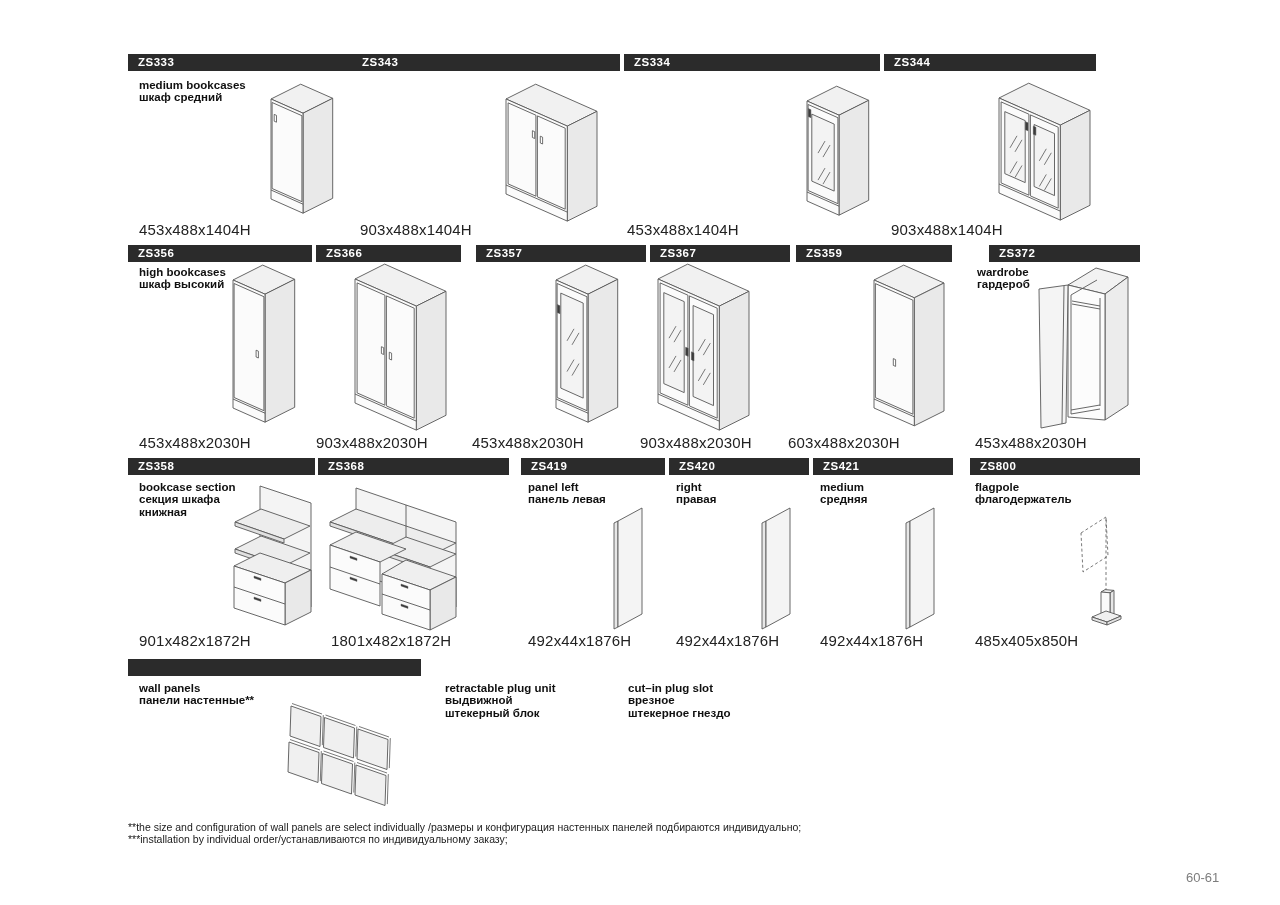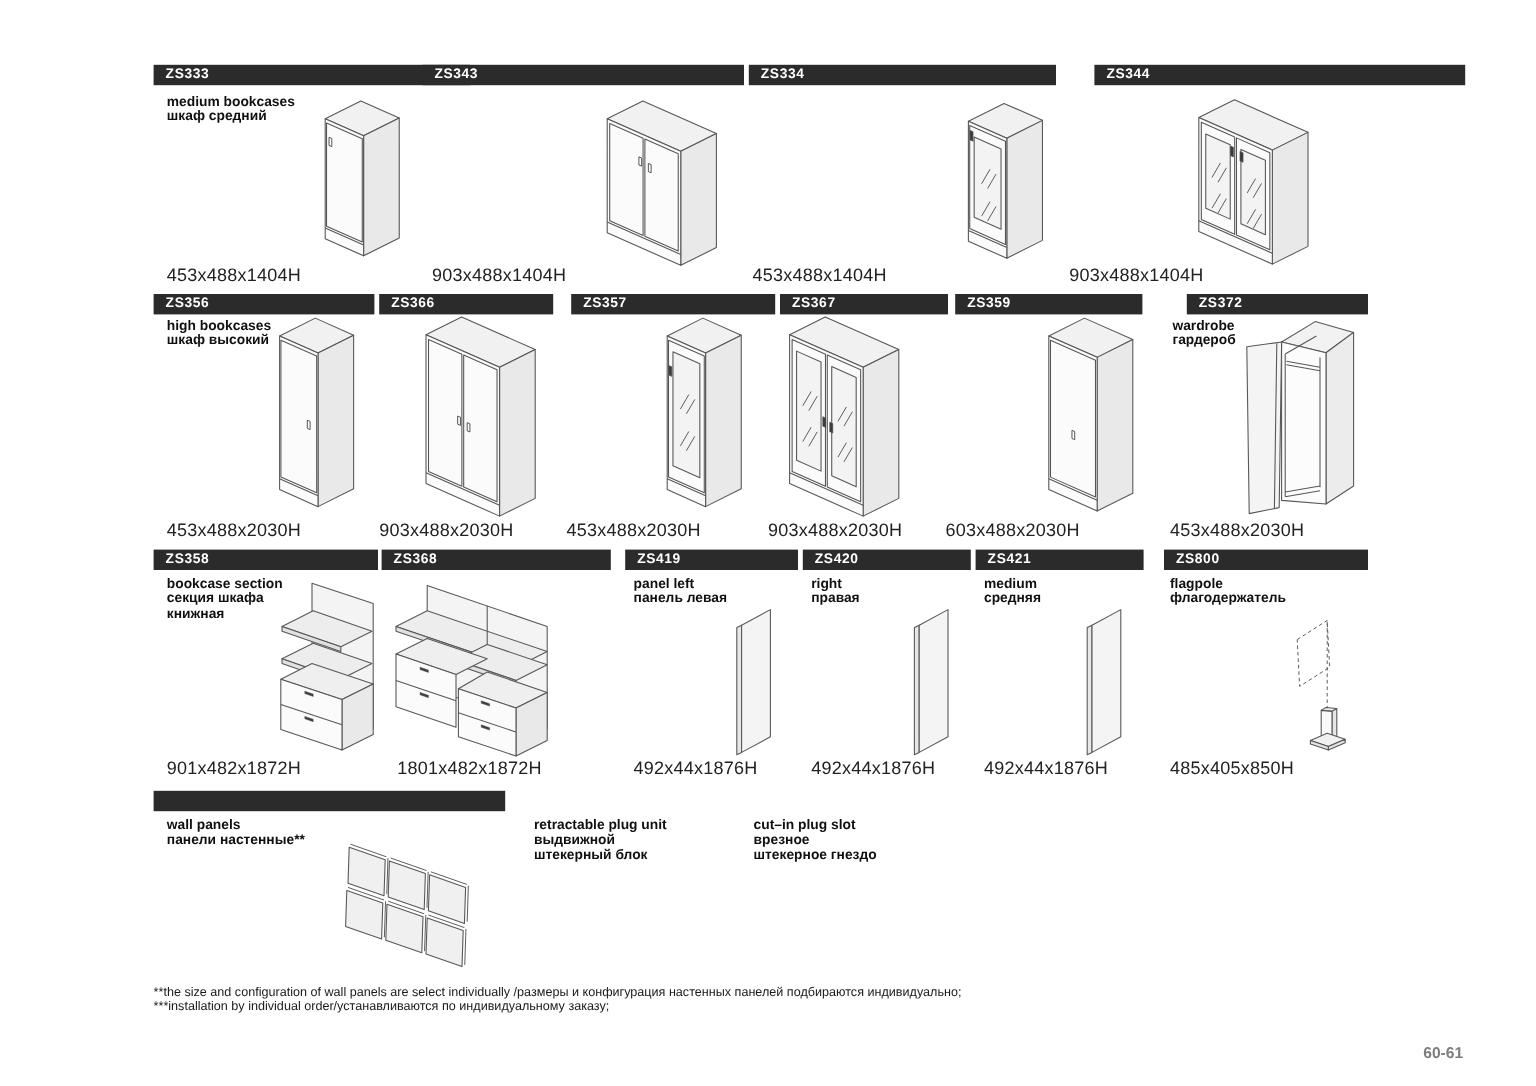--- a/index.html
+++ b/index.html
@@ -8,21 +8,21 @@
   #art{position:absolute;left:0;top:0;z-index:1;pointer-events:none;}
   .hdr{position:absolute;height:17px;background:#2b2b2b;color:#fff;font-size:11.5px;
        font-weight:bold;line-height:17px;padding-left:10px;box-sizing:border-box;
        letter-spacing:.5px;z-index:2;}
   .lbl{position:absolute;font-size:11.5px;font-weight:bold;line-height:12.3px;
        color:#101010;white-space:nowrap;z-index:2;}
   .dims{position:absolute;font-size:15px;color:#222;white-space:nowrap;z-index:2;
         letter-spacing:.2px;}
   .fn{position:absolute;left:128px;top:821px;font-size:10.5px;line-height:12.4px;
       color:#1a1a1a;z-index:2;}
-  .pagenum{position:absolute;left:1186px;top:870px;font-size:13px;color:#7d7d7d;z-index:2;font-weight:bold;}
+  .pagenum{position:absolute;left:1186px;top:870px;font-size:13px;color:#7d7d7d;z-index:2;}
 </style>
 </head>
 <body>
 
 <div class="page">
   <svg id="art" width="1280" height="905">
       <g>
         <polygon points="271.0,99.0 300.7,84.2 332.7,98.3 303.0,113.2" fill="#f1f1f1" stroke="#575757" stroke-width="0.9" stroke-linejoin="round"></polygon>
         <polygon points="303.0,113.2 332.7,98.3 332.7,198.3 303.0,213.2" fill="#e9e9e9" stroke="#575757" stroke-width="0.9" stroke-linejoin="round"></polygon>
         <polygon points="271.0,99.0 303.0,113.2 303.0,213.2 271.0,199.0" fill="#fbfbfb" stroke="#575757" stroke-width="0.9" stroke-linejoin="round"></polygon>
@@ -218,21 +218,21 @@
         <polygon points="322.5,753.5 352.5,764.0 351.5,794.0 321.5,783.5" fill="#f0f0f0" stroke="#575757" stroke-width="0.9" stroke-linejoin="round"></polygon>
         <line x1="357" y1="762.5" x2="387" y2="773" stroke="#575757" stroke-width="0.8"></line>
         <line x1="388.3" y1="774.1" x2="387.3" y2="804.1" stroke="#575757" stroke-width="0.8"></line>
         <polygon points="356.0,765.0 386.0,775.5 385.0,805.5 355.0,795.0" fill="#f0f0f0" stroke="#575757" stroke-width="0.9" stroke-linejoin="round"></polygon>
       </g>
     </svg>
 
   <div class="hdr" style="left:128px;top:54px;width:264px">ZS333</div>
   <div class="hdr" style="left:352px;top:54px;width:268px">ZS343</div>
   <div class="hdr" style="left:624px;top:54px;width:256px">ZS334</div>
-  <div class="hdr" style="left:912px;top:54px;width:309px">ZS344</div>
+  <div class="hdr" style="left:884px;top:54px;width:212px">ZS344</div>
   <div class="lbl" style="left:139px;top:79px">
     <div>medium bookcases</div>
     <div>шкаф средний</div>
   </div>
   <div class="dims" style="left:139px;top:221px">453x488x1404H</div>
   <div class="dims" style="left:360px;top:221px">903x488x1404H</div>
   <div class="dims" style="left:627px;top:221px">453x488x1404H</div>
   <div class="dims" style="left:891px;top:221px">903x488x1404H</div>
 
   <div class="hdr" style="left:128px;top:245px;width:184px">ZS356</div>

